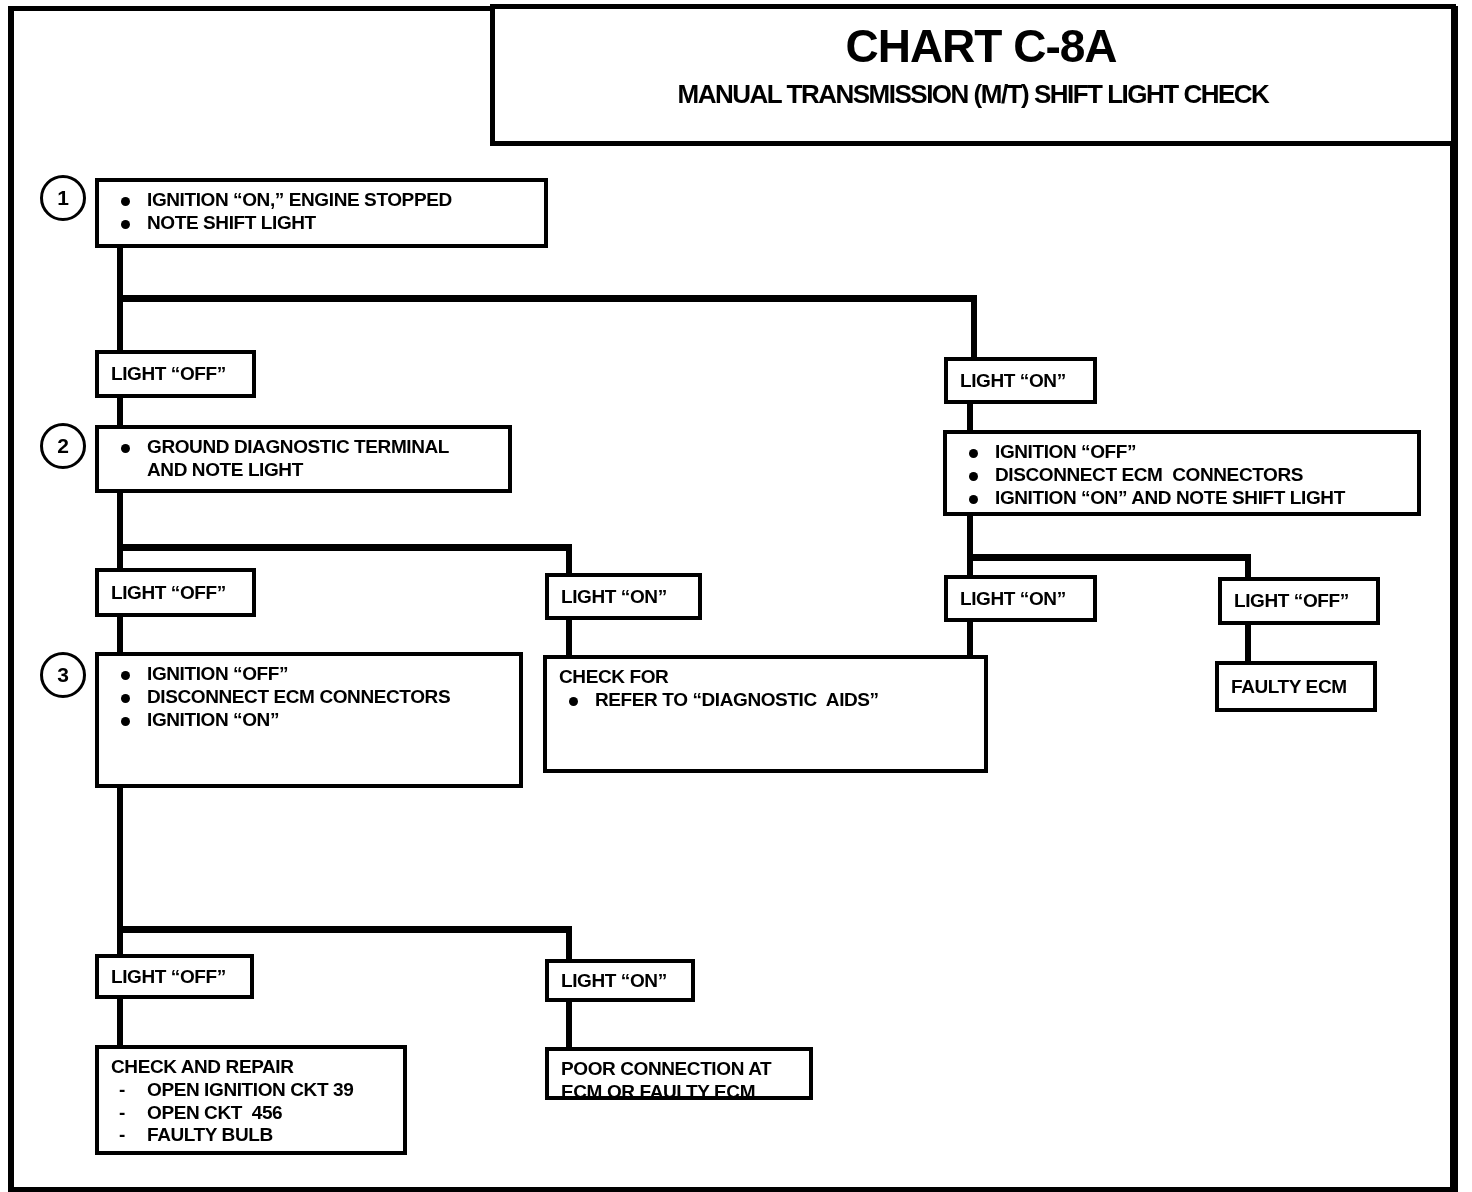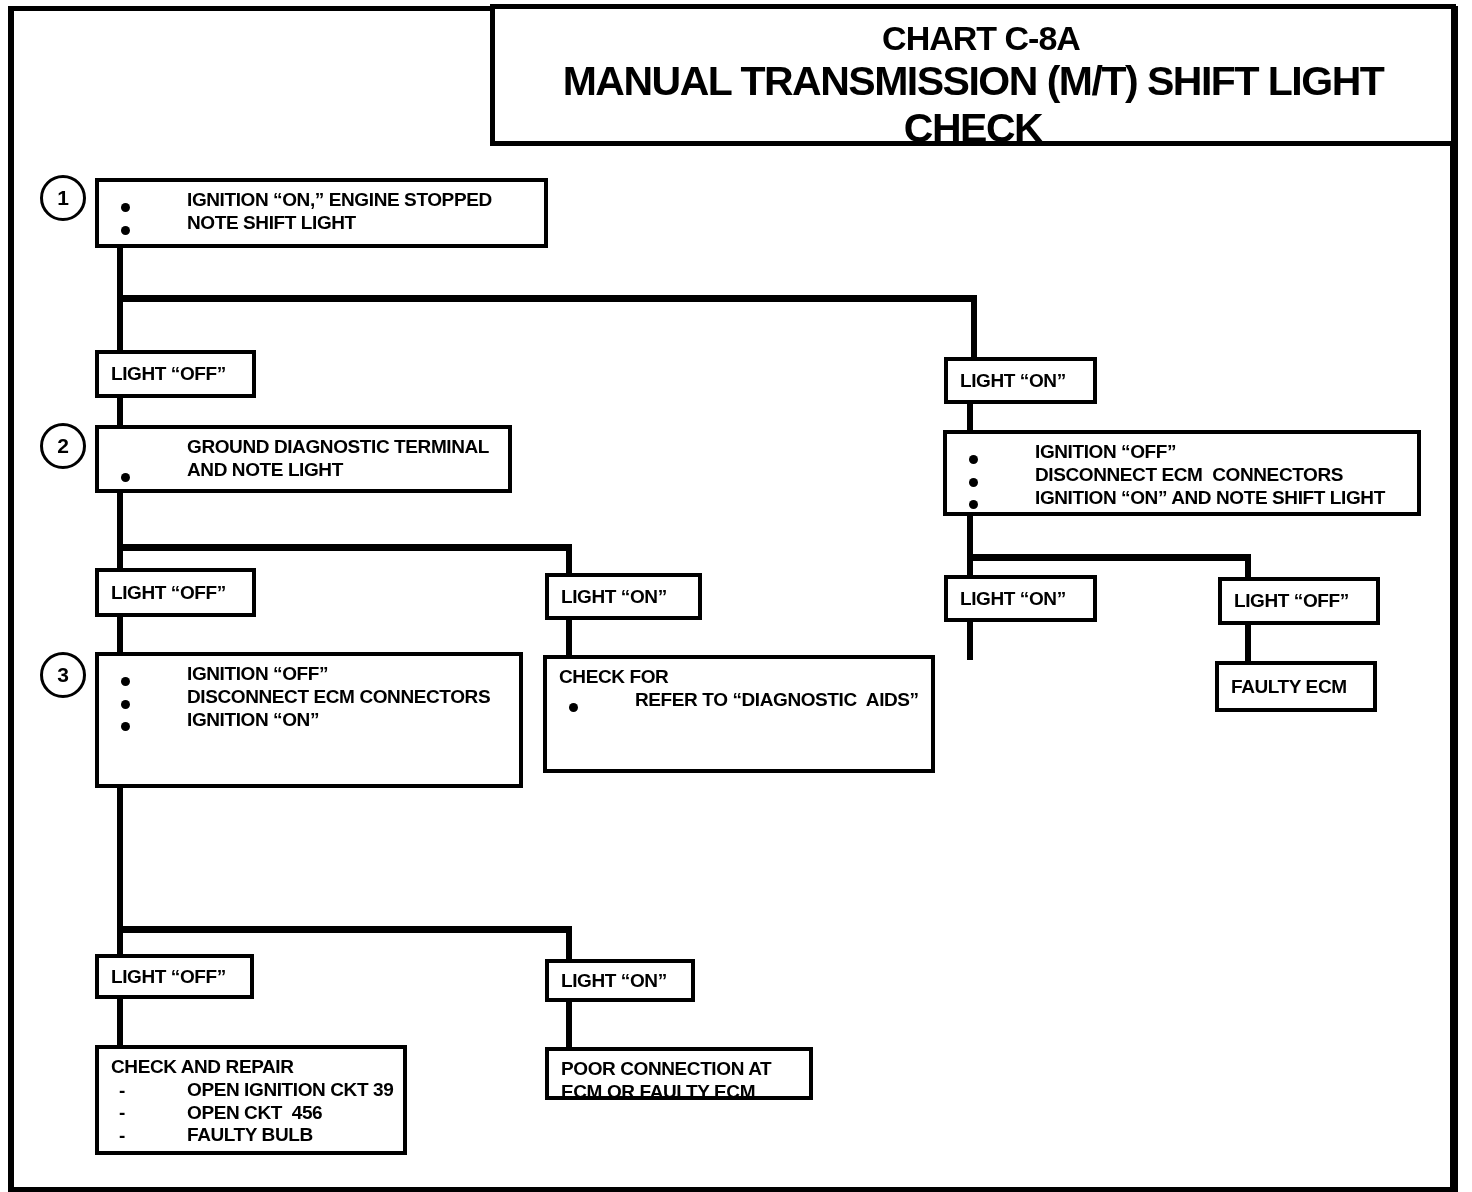--- a/index.html
+++ b/index.html
@@ -13,28 +13,28 @@
   }
   .line{position:absolute;background:#000;z-index:1;}
   .node{
     position:absolute;background:#fff;border:4px solid #000;z-index:2;
     box-sizing:border-box;
   }
   .title-box{
     position:absolute;background:#fff;border:5px solid #000;z-index:3;
     box-sizing:border-box;text-align:center;
   }
-  .title-line1{font-size:34px;font-weight:700;letter-spacing:-1px;margin-top:10px;padding-left:16px;}
-  .title-line2{font-size:41px;font-weight:700;letter-spacing:-1.5px;}
+  .title-line1{font-size:46px;font-weight:700;letter-spacing:-1px;margin-top:10px;padding-left:16px;}
+  .title-line2{font-size:26px;font-weight:700;letter-spacing:-1.5px;margin-top:6px;}
   .light{
     display:flex;align-items:center;padding-left:12px;
     font-size:19px;font-weight:700;letter-spacing:-0.4px;white-space:pre-wrap;
   }
   .panel{padding:7px 6px 6px 10px;}
-  .row{display:flex;align-items:flex-end;gap:40px;}
+  .row{display:flex;align-items:flex-start;}
   .bullet{
     flex:0 0 auto;width:9px;height:9px;border-radius:50%;background:#000;
     margin:8px 17px 0 12px;
   }
   .dash{flex:0 0 28px;margin-left:10px;font-size:19px;font-weight:700;}
   .txt{
     font-size:19px;font-weight:700;letter-spacing:-0.4px;line-height:1.2;
     white-space:pre-wrap;
   }
   .hdr{margin-left:2px;}
@@ -149,21 +149,21 @@
     <div class="row">
       <span class="bullet"></span>
       <span class="txt">DISCONNECT ECM CONNECTORS</span>
     </div>
     <div class="row">
       <span class="bullet"></span>
       <span class="txt">IGNITION “ON”</span>
     </div>
   </div>
 
-  <div class="node panel" style="left:543px;top:655px;width:392px;height:118px">
+  <div class="node panel" style="left:543px;top:655px;width:445px;height:118px">
     <div class="row">
       <span class="txt hdr">CHECK FOR</span>
     </div>
     <div class="row">
       <span class="bullet"></span>
       <span class="txt">REFER TO “DIAGNOSTIC  AIDS”</span>
     </div>
   </div>
 
 

